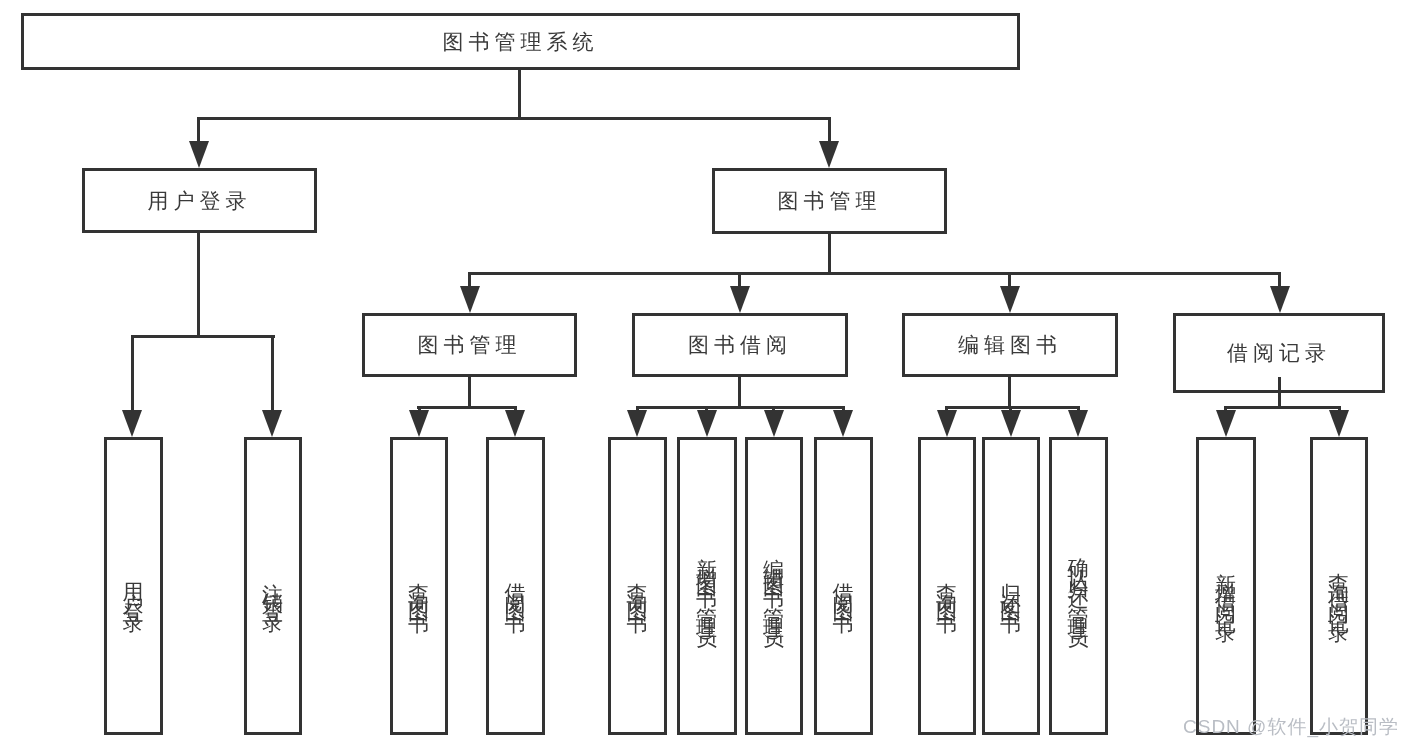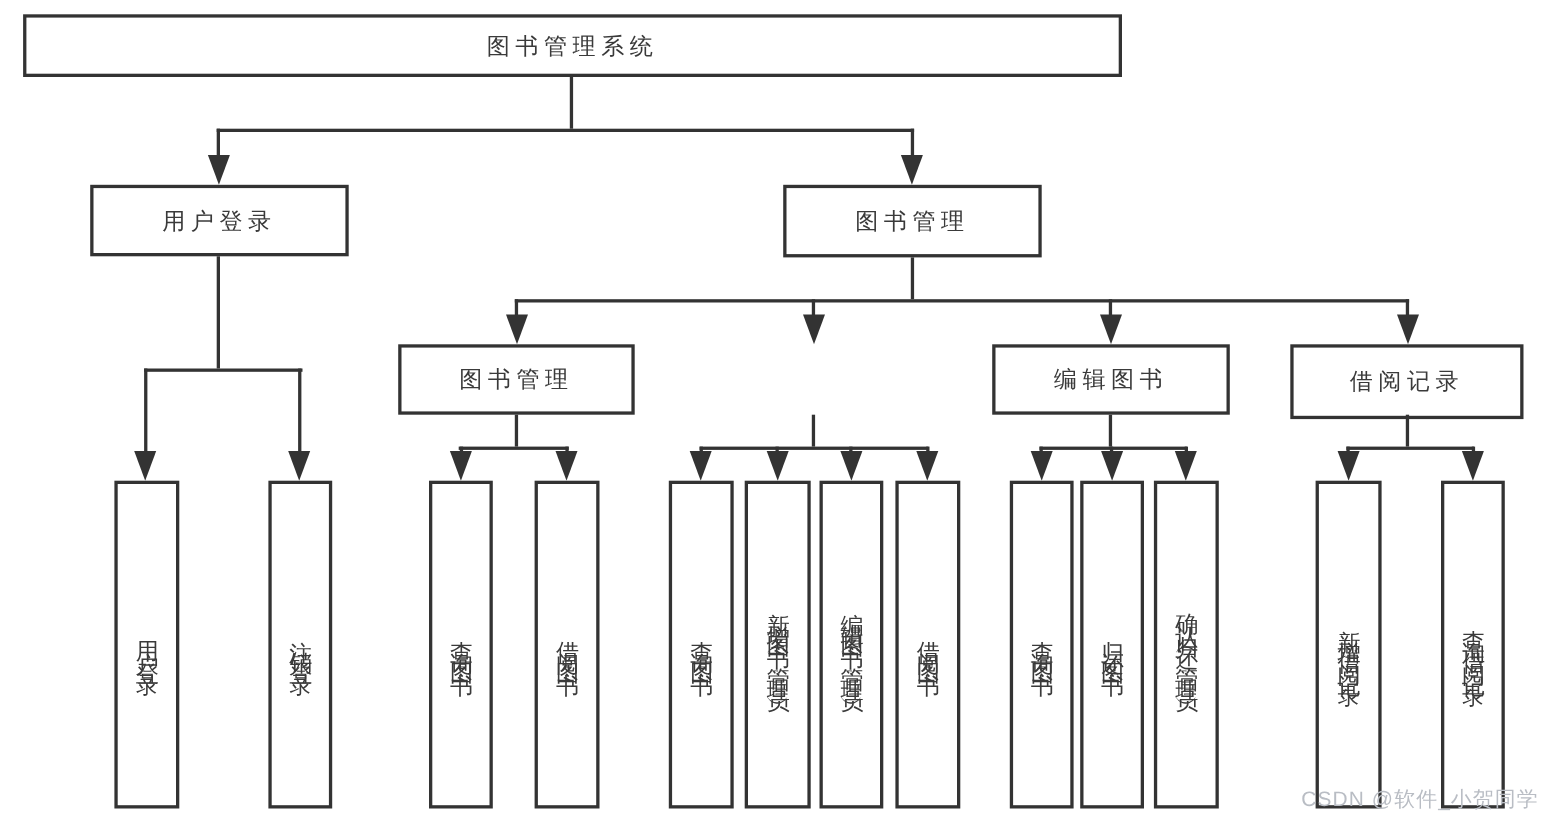--- a/index.html
+++ b/index.html
@@ -68,24 +68,27 @@
   <div class="vline" style="left:738px;top:272px;height:18px"></div>
   <div class="arrow" style="left:730px;top:286px"></div>
   <div class="vline" style="left:1008px;top:272px;height:18px"></div>
   <div class="arrow" style="left:1000px;top:286px"></div>
   <div class="vline" style="left:1278px;top:272px;height:18px"></div>
   <div class="arrow" style="left:1270px;top:286px"></div>
 
   <div class="box" style="left:362px;top:313px;width:215px;height:64px">
     <span class="hlabel">图书管理</span>
   </div>
+  <div class="box" style="left:632px;top:313px;width:216px;height:64px">
+    <span class="hlabel">图书借阅</span>
+  </div>
   <div class="box" style="left:902px;top:313px;width:216px;height:64px">
     <span class="hlabel">编辑图书</span>
   </div>
-  <div class="box" style="left:1173px;top:313px;width:212px;height:68px">
+  <div class="box" style="left:1173px;top:313px;width:212px;height:80px">
     <span class="hlabel">借阅记录</span>
   </div>
 
   <div class="vline" style="left:468px;top:377px;height:29px"></div>
   <div class="hline" style="left:417px;top:406px;width:100px"></div>
   <div class="vline" style="left:418px;top:406px;height:10px"></div>
   <div class="arrow" style="left:409px;top:410px"></div>
   <div class="vline" style="left:514px;top:406px;height:10px"></div>
   <div class="arrow" style="left:505px;top:410px"></div>
 

